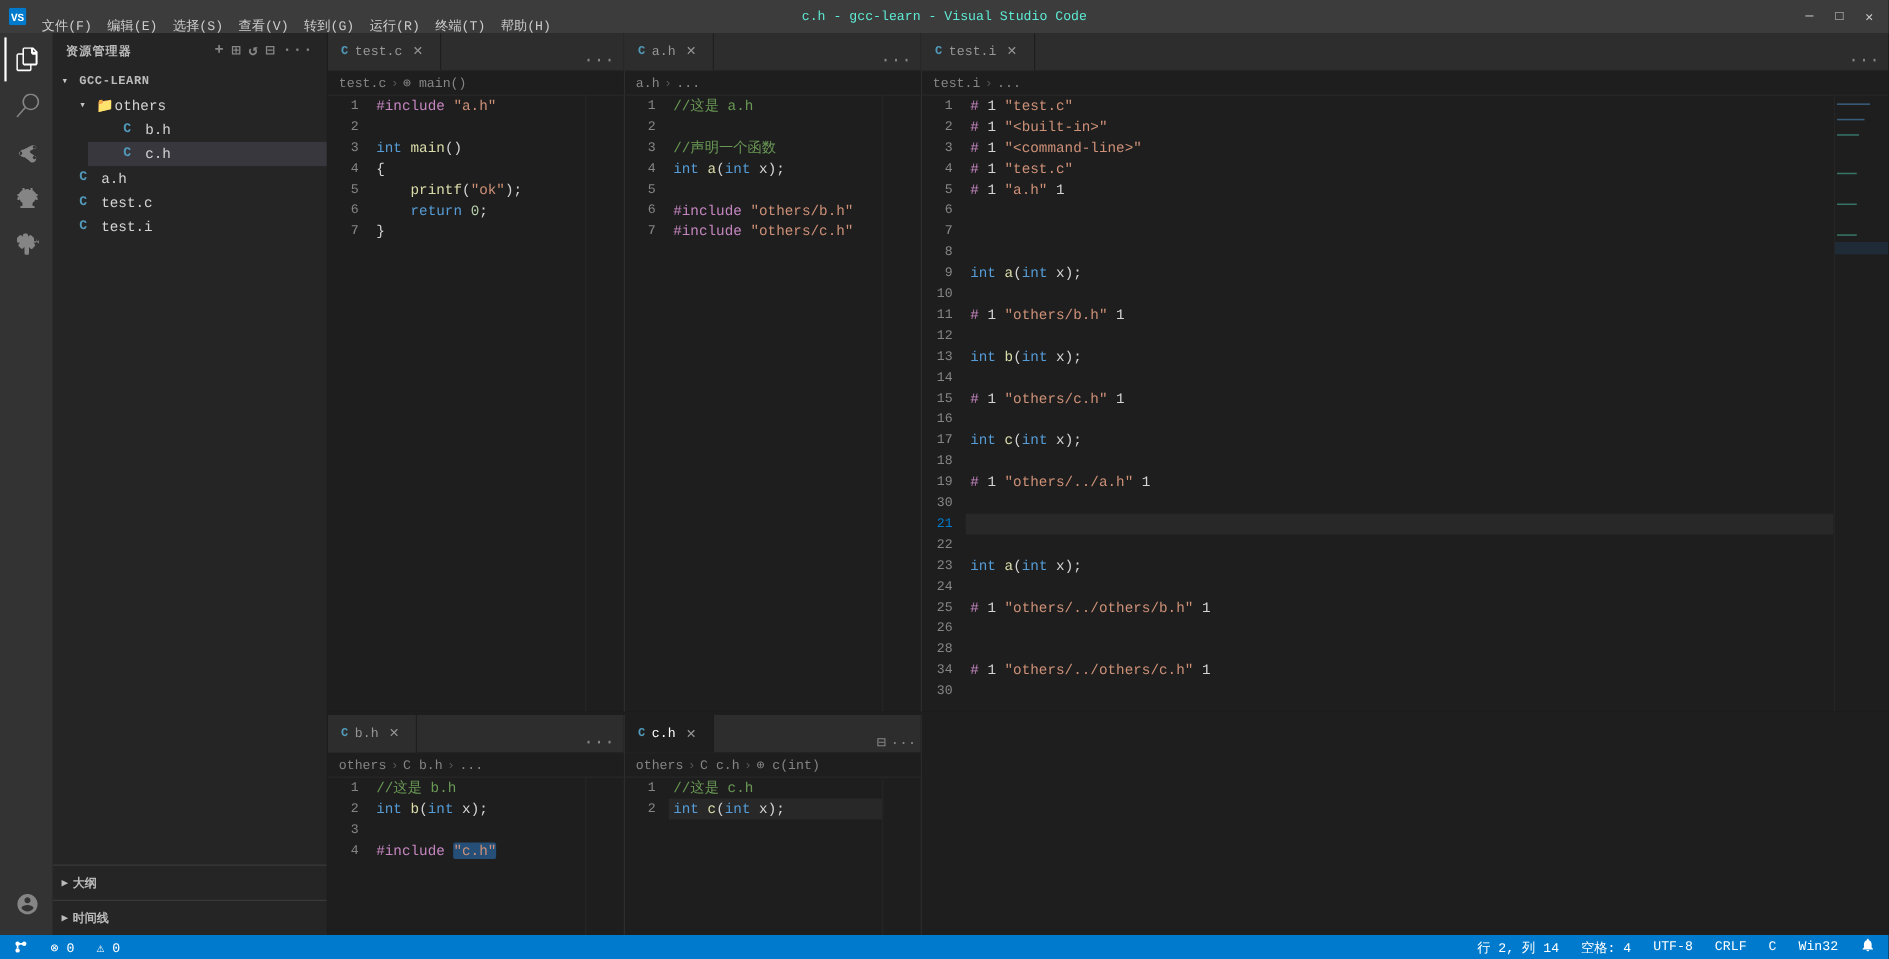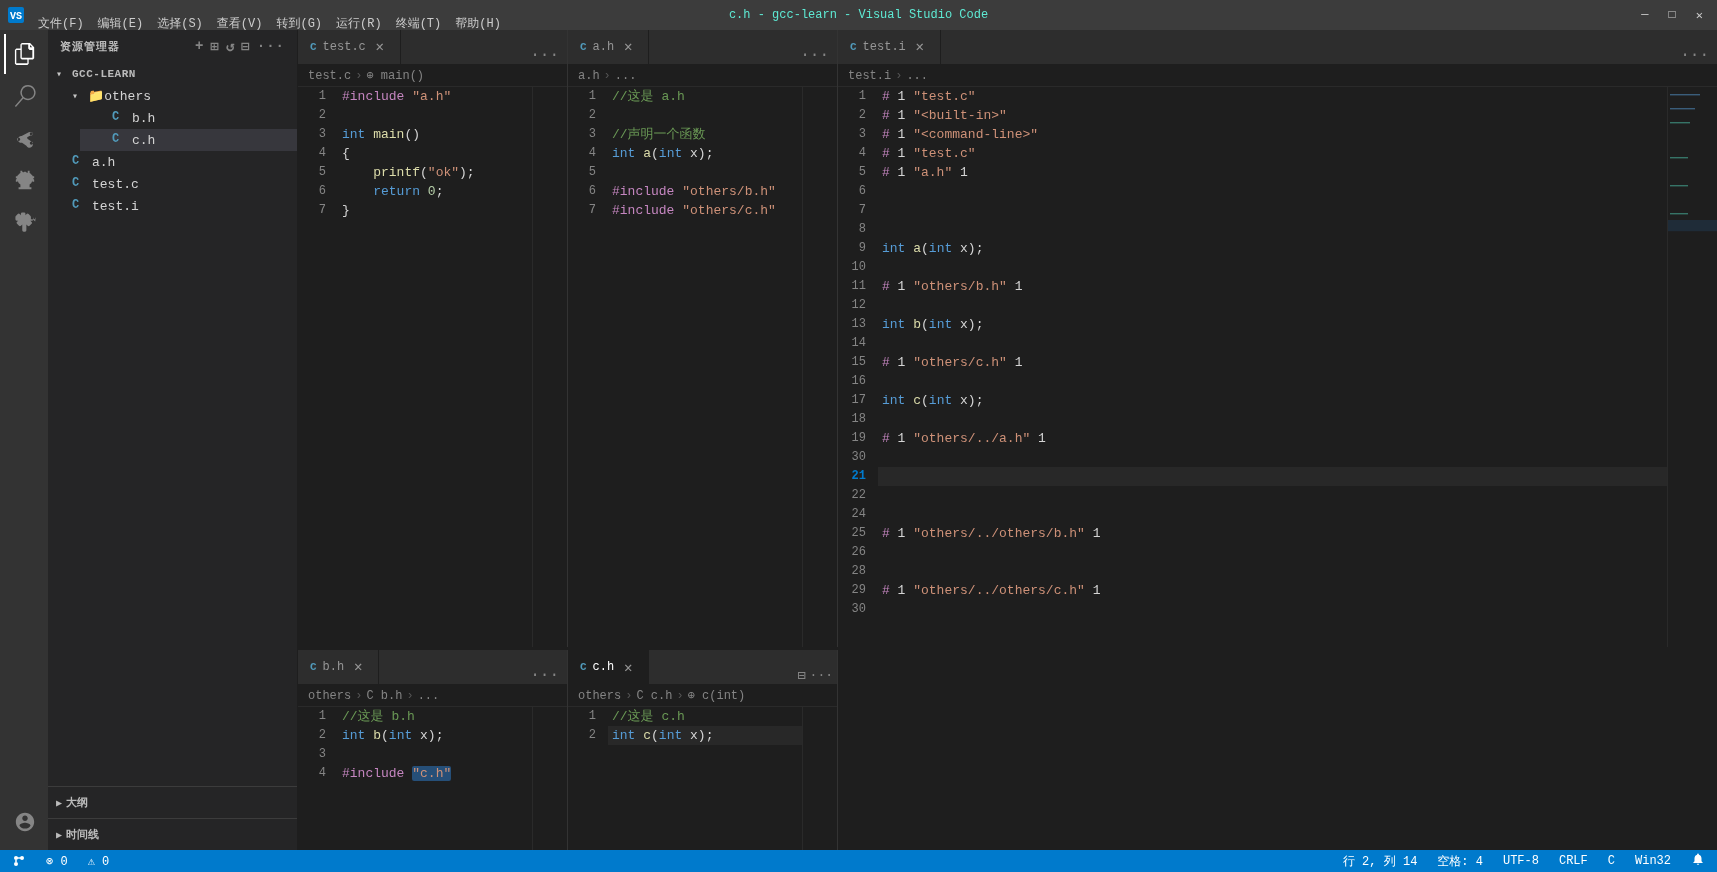--- a/index.html
+++ b/index.html
@@ -660,45 +660,49 @@
                   </tr>
               <tr>
                     <td class="line-num">19</td>
                     <td class="line-content"><span class="pp">#</span> 1 <span class="str">"others/../a.h"</span> 1</td>
                   </tr>
               <tr>
                     <td class="line-num">30</td>
                     <td class="line-content"></td>
                   </tr>
               <tr>
-                    <td class="line-num" style="color:#007acc; font-weight:bold;">21</td>
+                    <td class="line-num" style="color:#007acc; font-weight:normal;">21</td>
                     <td class="line-content active-line"></td>
                   </tr>
               <tr>
                     <td class="line-num">22</td>
                     <td class="line-content"></td>
+                  </tr>
+              <tr>
+                    <td class="line-num">23</td>
+                    <td class="line-content"><span class="kw">int</span> <span class="fn">a</span>(<span class="kw">int</span> x);</td>
                   </tr>
               <tr>
                     <td class="line-num">24</td>
                     <td class="line-content"></td>
                   </tr>
               <tr>
                     <td class="line-num">25</td>
                     <td class="line-content"><span class="pp">#</span> 1 <span class="str">"others/../others/b.h"</span> 1</td>
                   </tr>
               <tr>
                     <td class="line-num">26</td>
                     <td class="line-content"></td>
                   </tr>
               <tr>
                     <td class="line-num">28</td>
                     <td class="line-content"></td>
                   </tr>
               <tr>
-                    <td class="line-num">29</td>
+                    <td class="line-num">34</td>
                     <td class="line-content"><span class="pp">#</span> 1 <span class="str">"others/../others/c.h"</span> 1</td>
                   </tr>
               <tr>
                     <td class="line-num">30</td>
                     <td class="line-content"></td>
                   </tr>
 
             </tbody>
               </table>
           </div>

